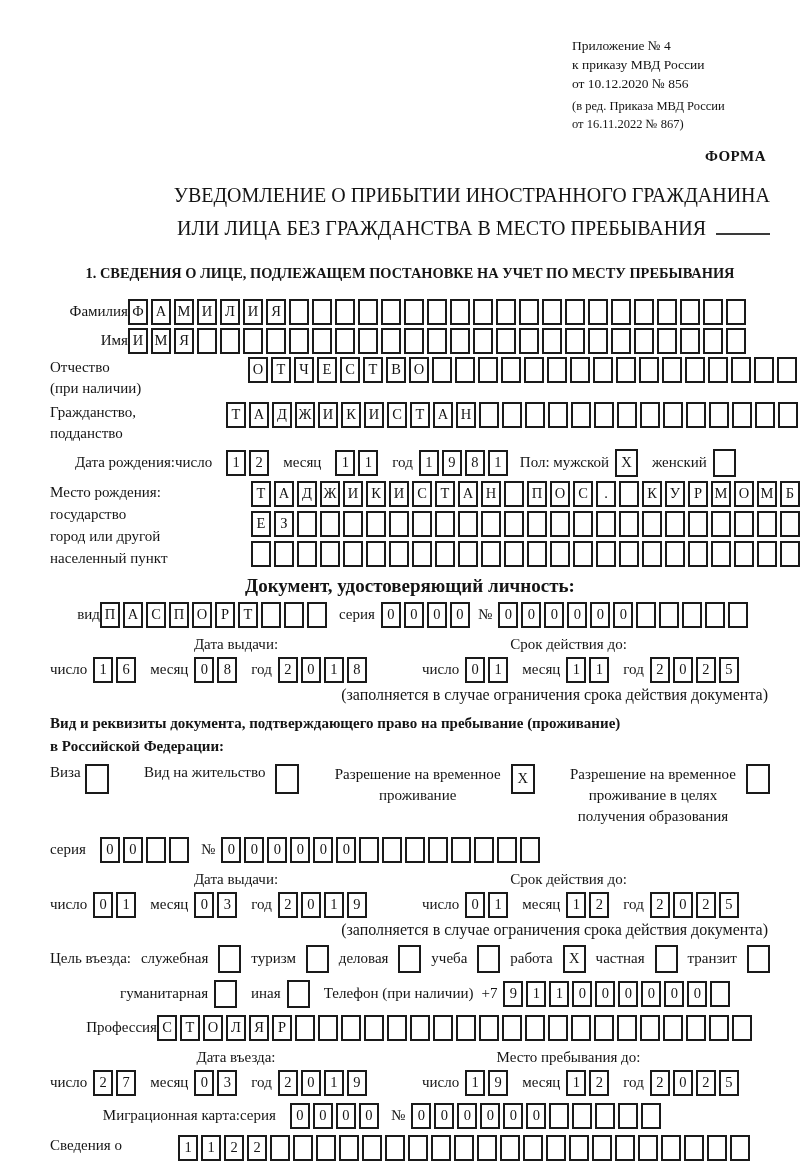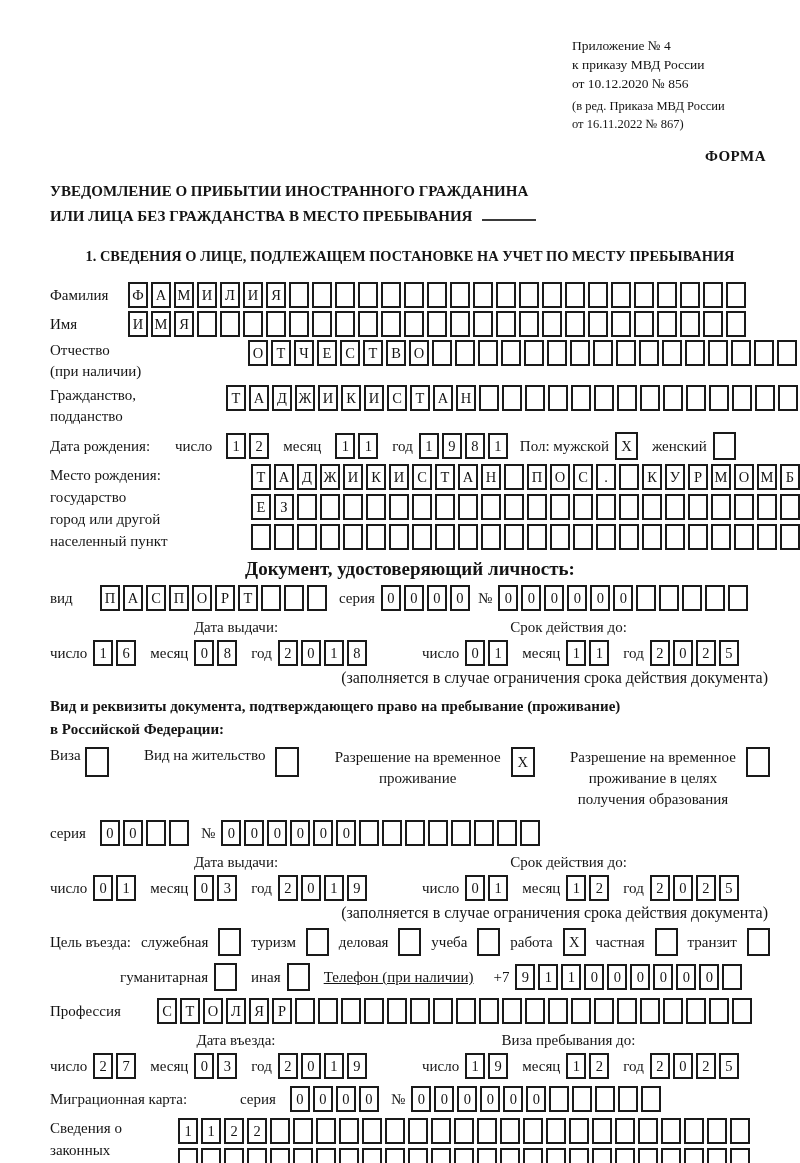--- a/index.html
+++ b/index.html
@@ -6,28 +6,28 @@
   .page {
     position:relative; width:800px; height:1163px; box-sizing:border-box;
     padding:36px 30px 10px 50px; color:#141414;
     font-family:"Liberation Serif","DejaVu Serif",serif; font-size:15px;
     overflow:hidden; background:#fff;
   }
   .hdr { margin-left:522px; font-size:13.5px; line-height:1.42; }
   .hdr .small { font-size:12.5px; }
   .hdr .gapline { height:5px; }
   .forma { text-align:right; font-weight:bold; font-size:15px; letter-spacing:.5px; margin-top:14px; padding-right:4px; }
-  .title { text-align:left; font-weight:bold; font-size:15px; line-height:1.65; margin-top:14px; }
+  .title { text-align:right; font-weight:normal; font-size:20px; line-height:1.65; margin-top:14px; }
   .uline { display:inline-block; width:54px; border-bottom:2px solid #3a3a3a; margin-left:10px; }
   .sec-head { font-weight:bold; font-size:14.4px; text-align:center; margin-top:20px; margin-bottom:17px; white-space:nowrap; }
 
   .row { display:flex; align-items:center; margin-bottom:3px; }
   .row-top { align-items:flex-start;gap:43px; }
   .lblcol { flex:none; }
-  .lbl { flex:none; }
+  .lbl { flex:none;text-align:right; }
   .twolines { line-height:21px; }
   .w50{width:50px;} .w78{width:78px;} .w107{width:107px;} .w125{width:125px;}
   .w133{width:133px;} .w155{width:155px;} .w158{width:158px;} .w190{width:190px;}
   .g6{margin-right:6px;} .ml8{margin-left:8px;} .ml12{margin-left:12px;} .ml14{margin-left:14px;}
   .mb4{margin-bottom:4px;}
 
   .cells { display:inline-flex; gap:3px; flex:none; }
   .cell {
     flex:none; width:20px; height:26px; box-sizing:border-box; border:2px solid #1a1a1a;
     display:inline-flex; align-items:center; justify-content:center;
@@ -537,21 +537,21 @@
     <span class="cell cb-md"></span>
     <span class="lbl">транзит</span>
     <span class="cell cb-md"></span>
   </div>
 
   <div class="phone-row">
     <span class="lbl g6">гуманитарная</span>
     <span class="cell cb-md"></span>
     <span class="lbl g6 ml14">иная</span>
     <span class="cell cb-md"></span>
-    <span class="lbl ml14" style="margin-right:12px;text-decoration:underline;">Телефон (при наличии)</span>
+    <span class="lbl ml14" style="margin-right:0;">Телефон (при наличии)</span>
     <span class="lbl g6 ml8">+7</span>
     <span class="cells">
         <span class="cell">9</span>
         <span class="cell">1</span>
         <span class="cell">1</span>
         <span class="cell">0</span>
         <span class="cell">0</span>
         <span class="cell">0</span>
         <span class="cell">0</span>
         <span class="cell">0</span>
@@ -609,21 +609,21 @@
         <span class="lbl g6 ml14">год</span>
         <span class="cells">
             <span class="cell">2</span>
             <span class="cell">0</span>
             <span class="cell">1</span>
             <span class="cell">9</span>
           </span>
       </div>
     </div>
     <div class="dc-right">
-      <div class="dc-head">Виза пребывания до:</div>
+      <div class="dc-head">Место пребывания до:</div>
       <div class="dc-row">
         <span class="lbl g6">число</span>
         <span class="cells">
             <span class="cell">1</span>
             <span class="cell">9</span>
           </span>
         <span class="lbl g6 ml14">месяц</span>
         <span class="cells">
             <span class="cell">1</span>
             <span class="cell">2</span>

